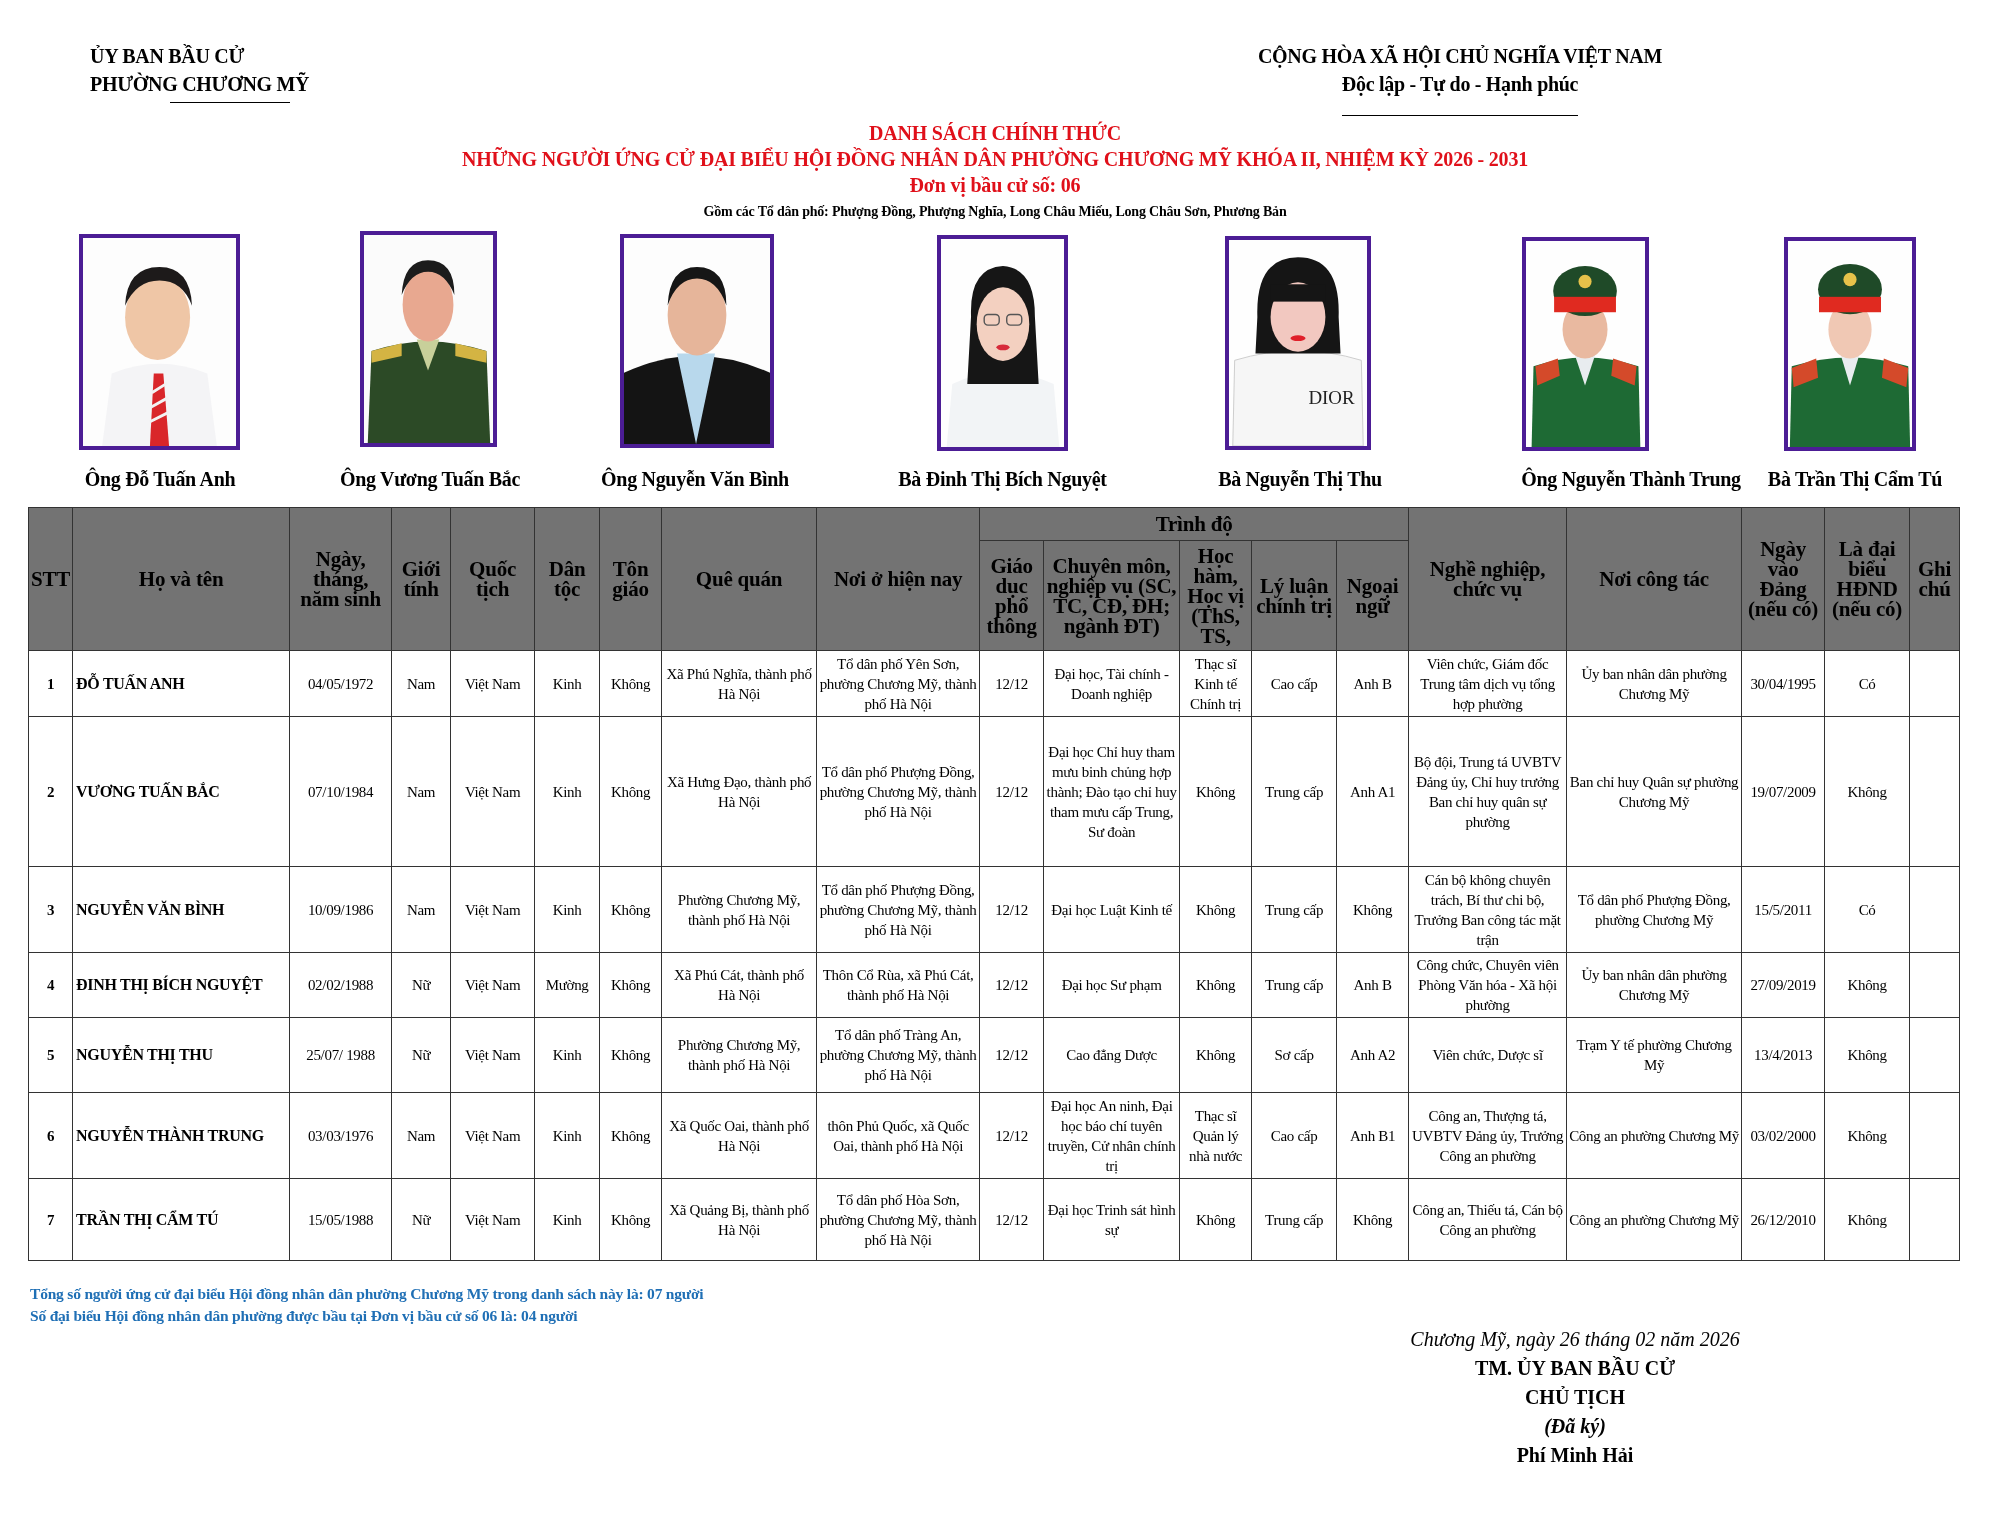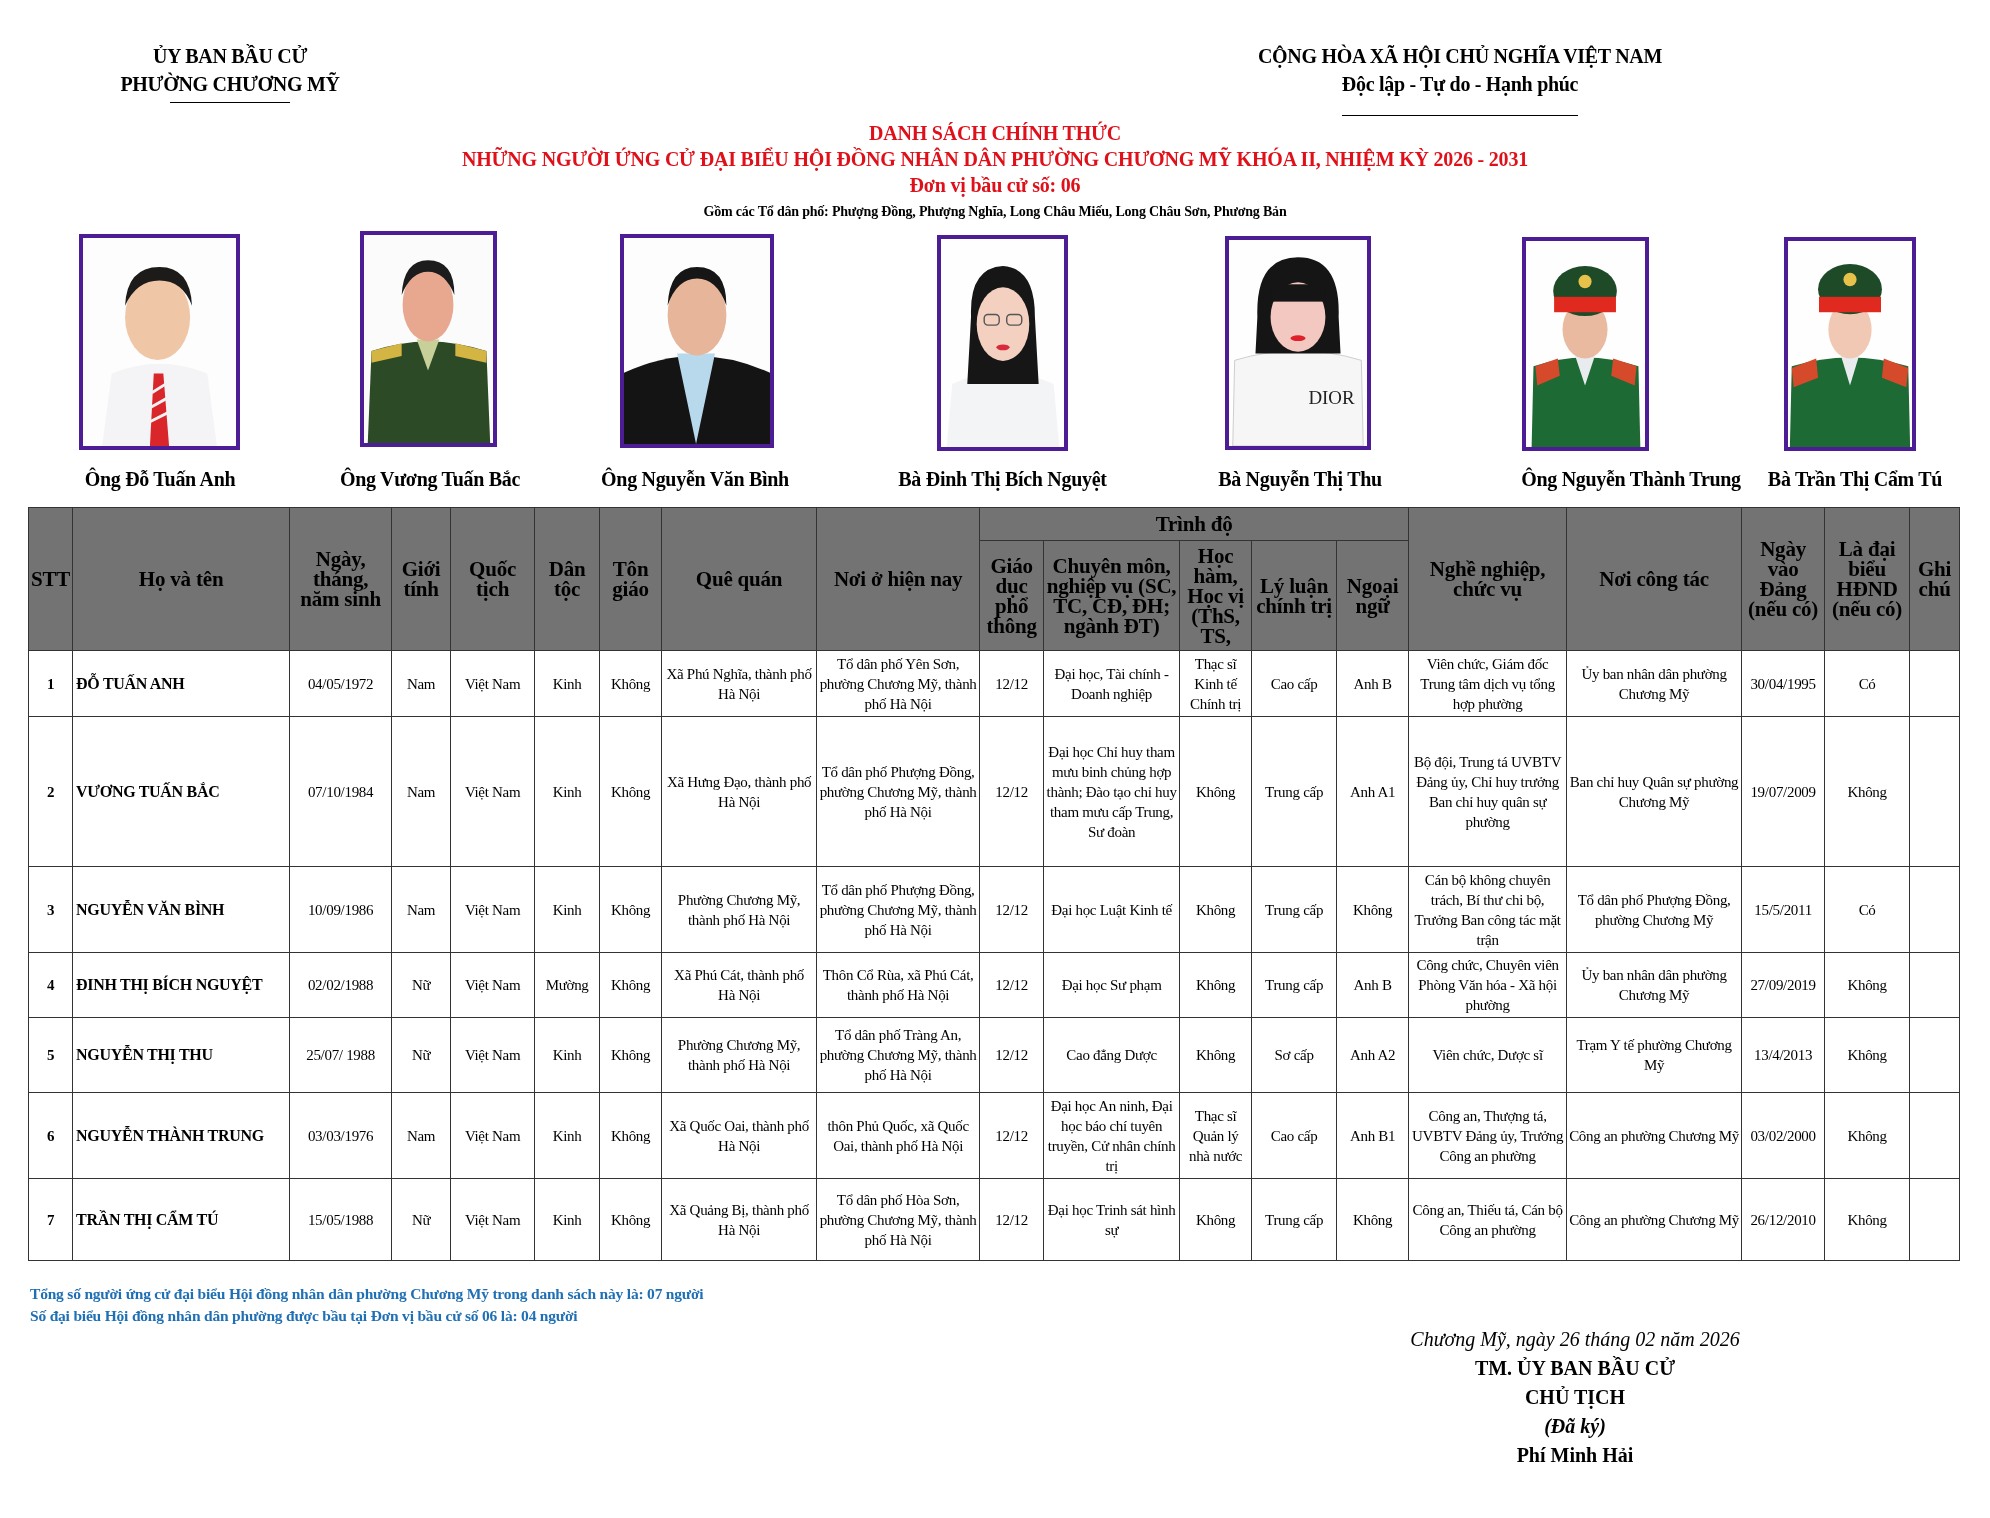--- a/index.html
+++ b/index.html
@@ -1,21 +1,21 @@
 <!DOCTYPE html>
 <html><head>
 <meta charset="utf-8">
 <style>
   html, body { margin: 0; padding: 0; background: #ffffff; }
   body { width: 1990px; height: 1518px; position: relative; overflow: hidden;
          font-family: "Liberation Serif", "DejaVu Serif", serif; color: #000; }
   .abs { position: absolute; }
 
   
-  .hdr-left { left: 90px; top: 42px; width: 280px; text-align: center; font-weight: bold; font-size: 20px; line-height: 28px; letter-spacing: -0.3px; }
+  .hdr-left { left: 90px; top: 42px; width: 280px; text-align: left; font-weight: bold; font-size: 20px; line-height: 28px; letter-spacing: -0.3px; }
   .hdr-left .rule { width: 120px; height: 0; border-top: 1.5px solid #000; margin: 4px auto 0; }
   .hdr-right { left: 1180px; top: 42px; width: 560px; text-align: center; font-weight: bold; font-size: 20px; line-height: 28px; letter-spacing: -0.3px; }
   .hdr-right .motto { display: inline-block; border-bottom: 1.5px solid #000; padding-bottom: 17px; }
 
   .title-block { left: 0; top: 120px; width: 1990px; text-align: center; font-weight: bold; }
   .title-red { color: #e0101a; font-size: 20px; line-height: 26px; letter-spacing: -0.2px; }
   .title-sub { color: #000; font-size: 14px; line-height: 28px; letter-spacing: -0.2px; }
 
   
   .photo { border: 4px solid #4c1d95; box-sizing: border-box; background: #fff; overflow: hidden; }

